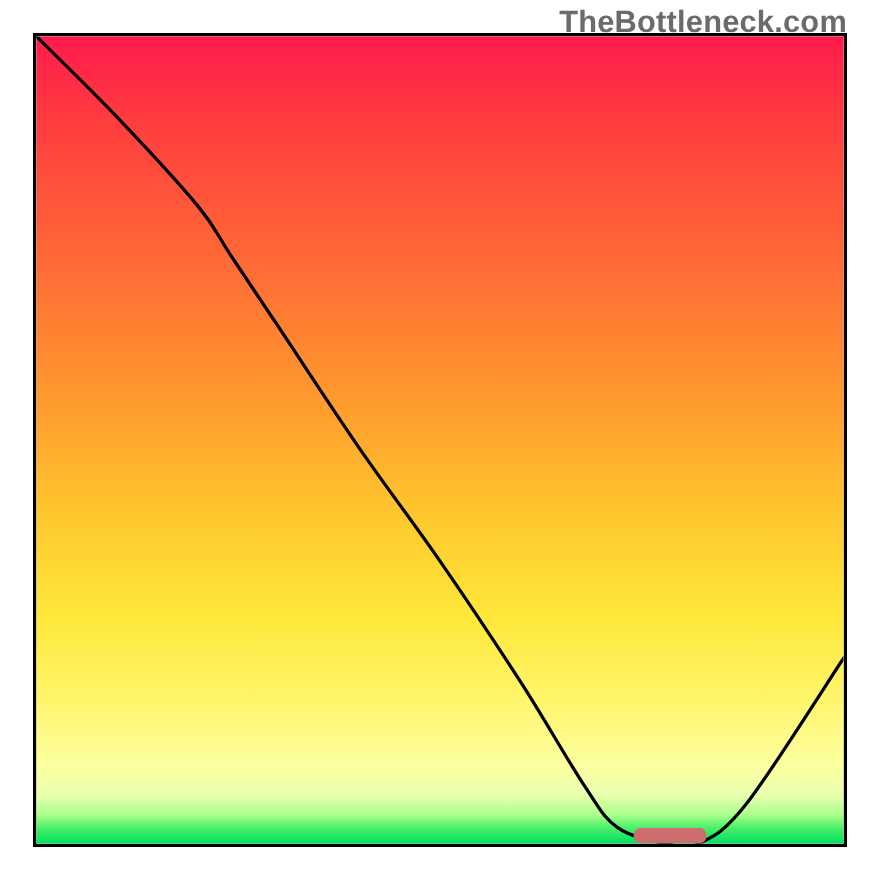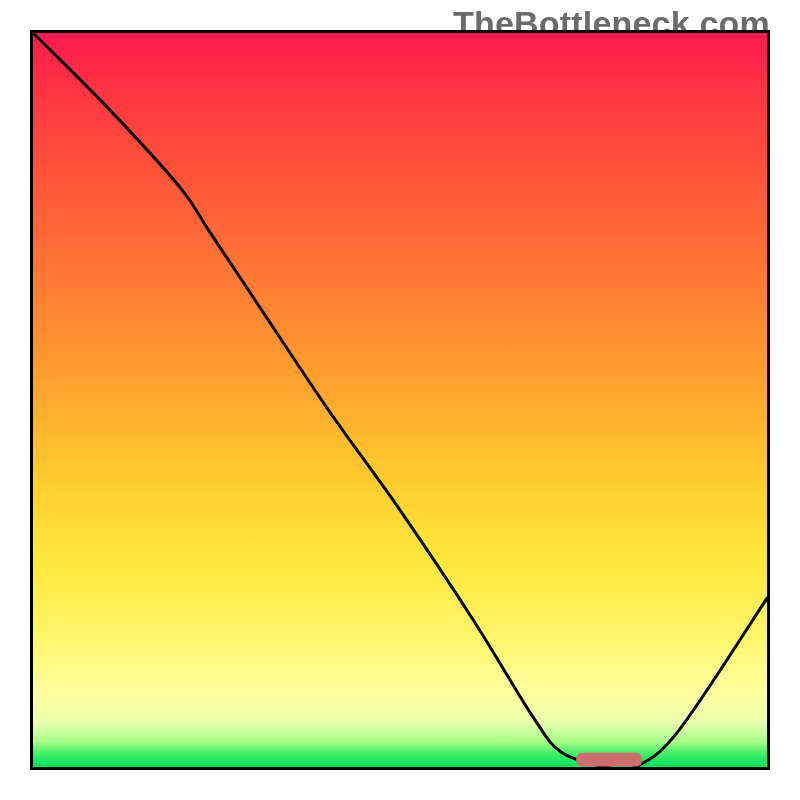--- a/index.html
+++ b/index.html
@@ -49,21 +49,21 @@
   .curve-svg {
     position: absolute;
     inset: 0;
     width: 100%;
     height: 100%;
   }
   .brand {
     position: absolute;
     top: 4px;
     right: 30px;
-    font-size: 34px;
+    font-size: 28px;
     font-weight: 600;
     color: #6b6b6b;
     letter-spacing: 0.2px;
   }
 </style>
 </head>
 <body>
 
 <div class="chart-wrap">
 

